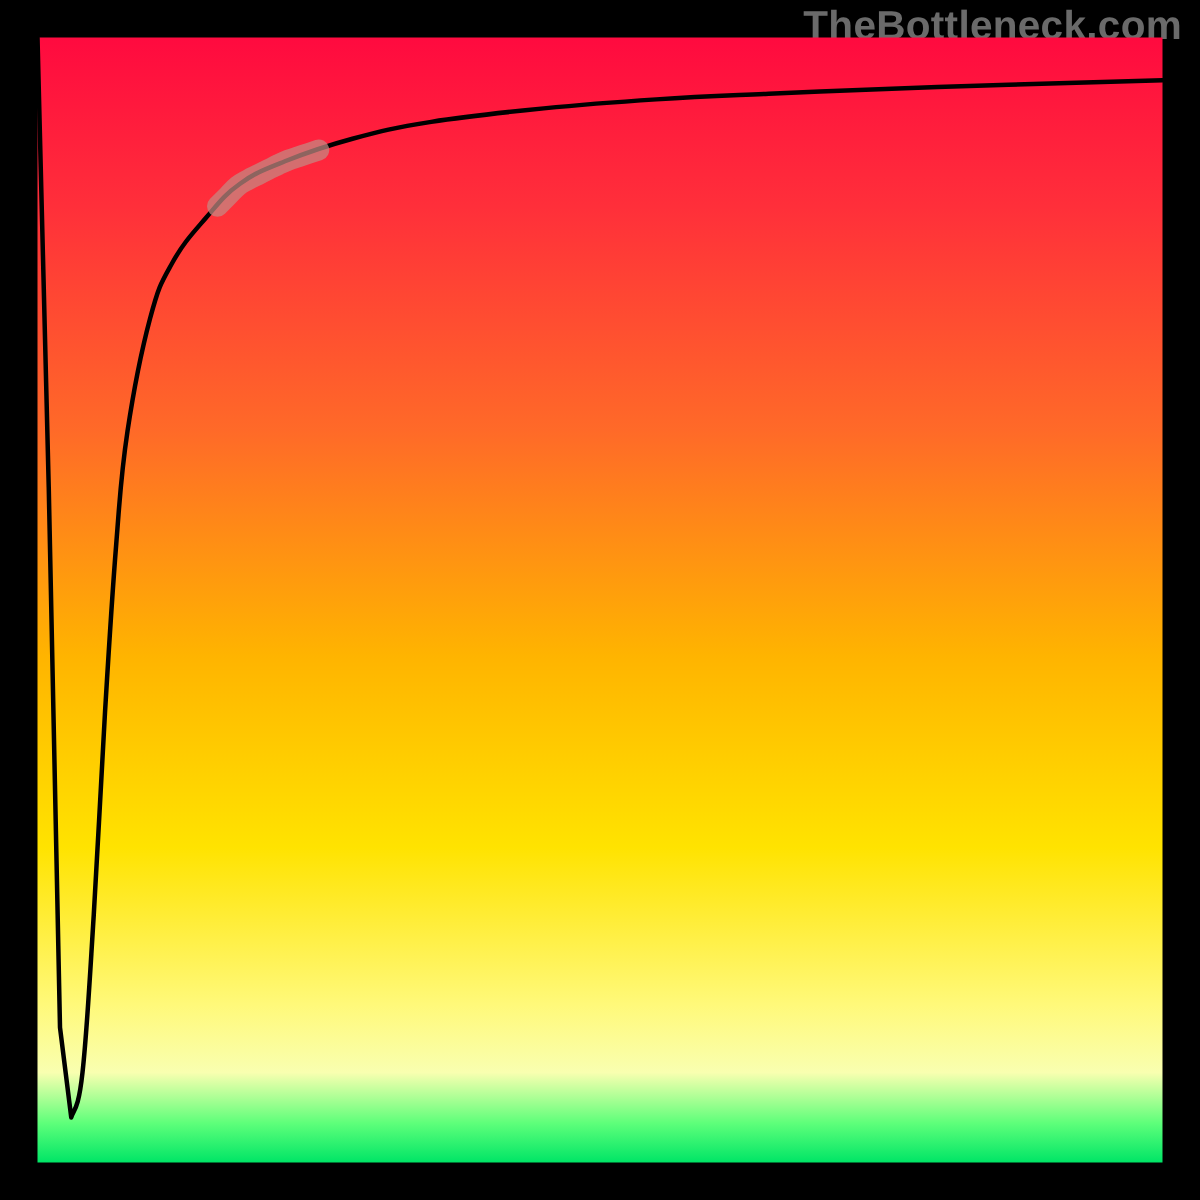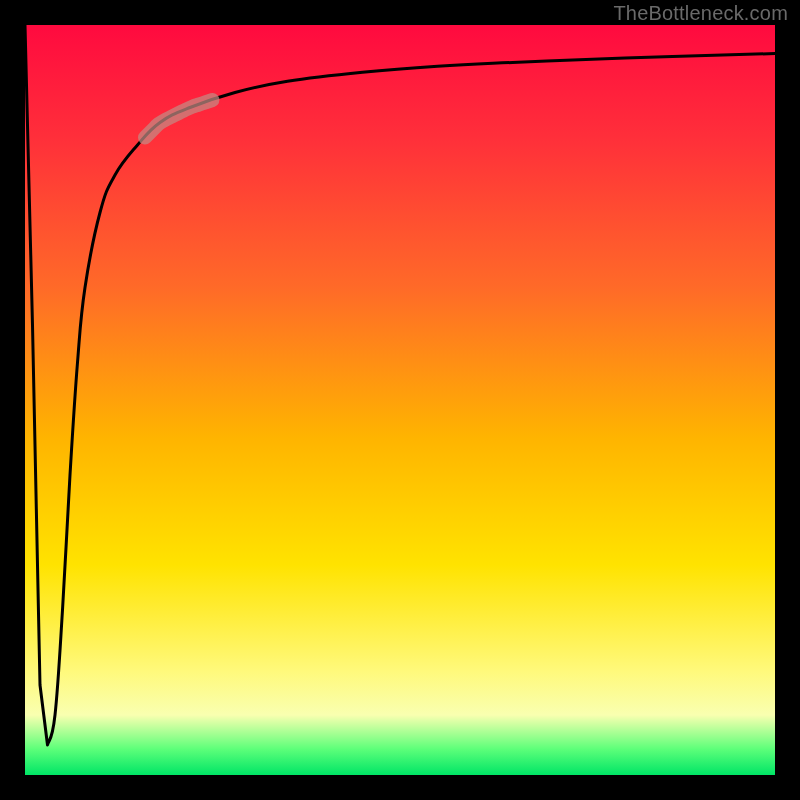--- a/index.html
+++ b/index.html
@@ -15,22 +15,22 @@
     position: relative;
     width: 800px;
     height: 800px;
     background: #000000;
   }
   .watermark {
     position: absolute;
     top: 2px;
     right: 12px;
     color: #6a6a6a;
-    font-size: 20px;
-    font-weight: 400;
+    font-size: 27px;
+    font-weight: 700;
     letter-spacing: 0.2px;
     user-select: none;
   }
   .plot-area {
     position: absolute;
     left: 25px;
     top: 25px;
     width: 750px;
     height: 750px;
     

